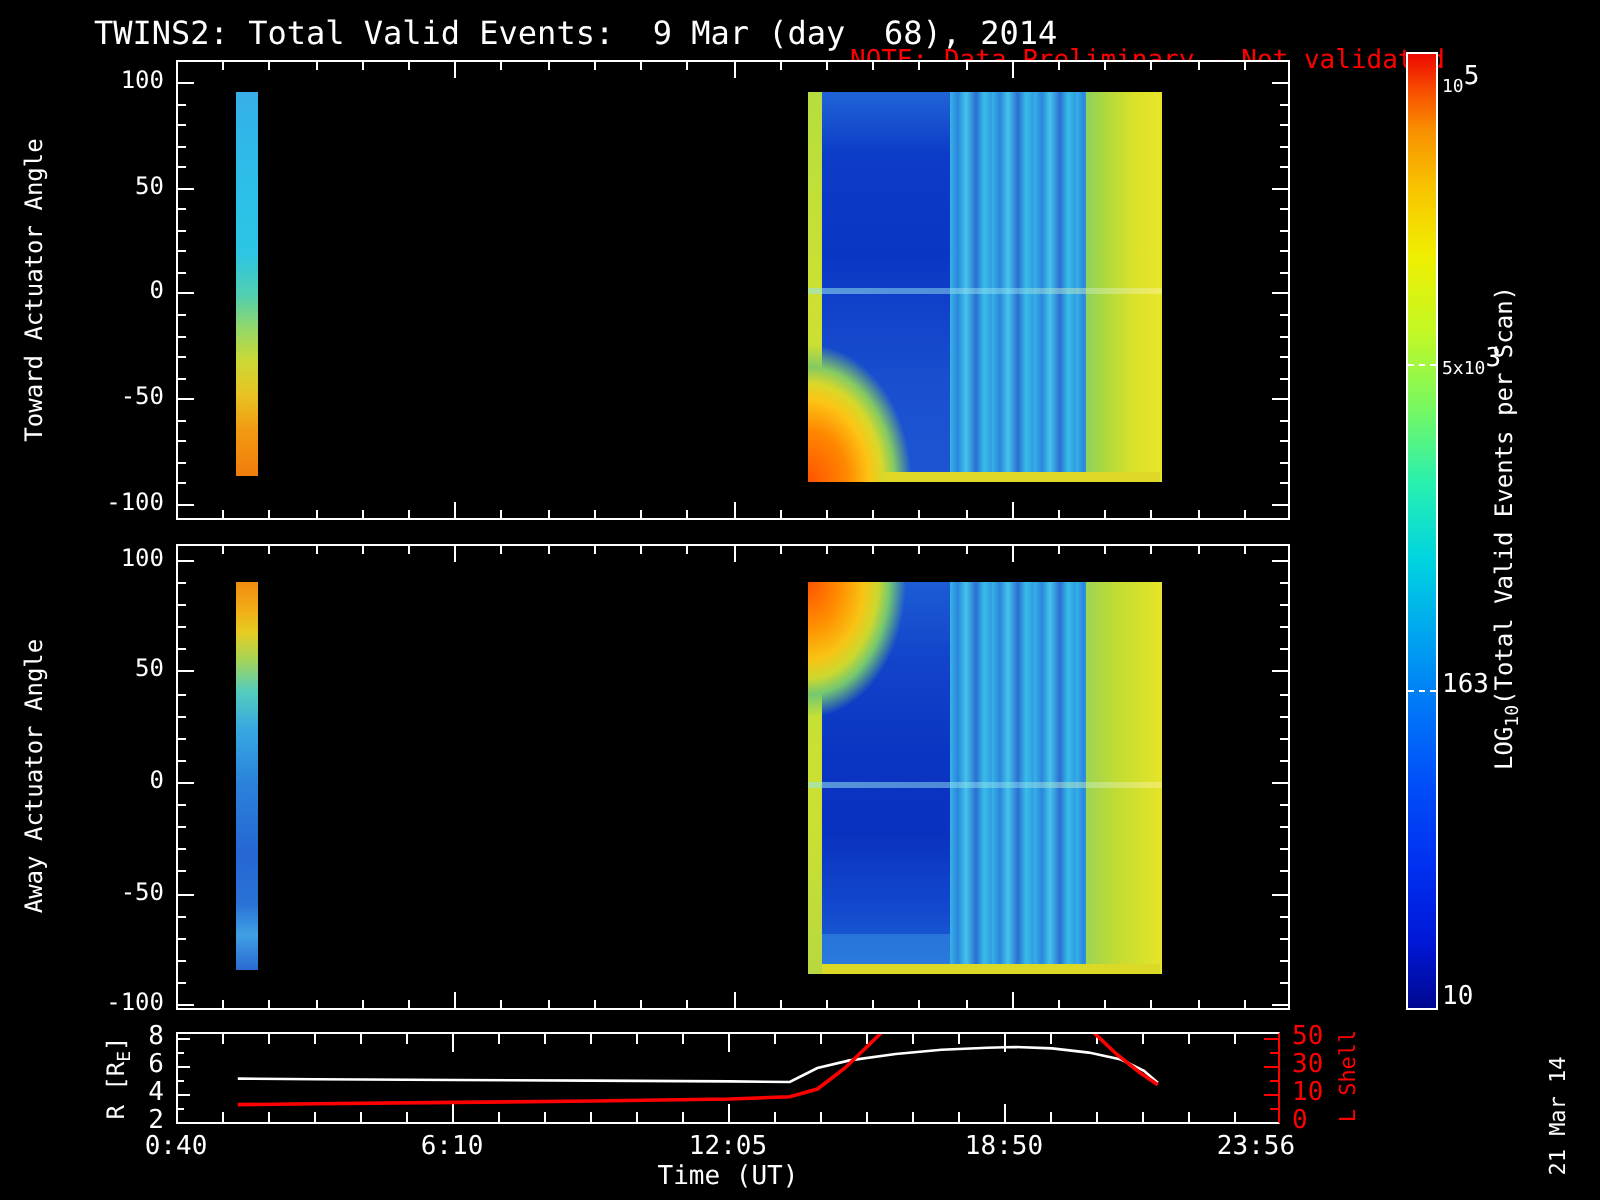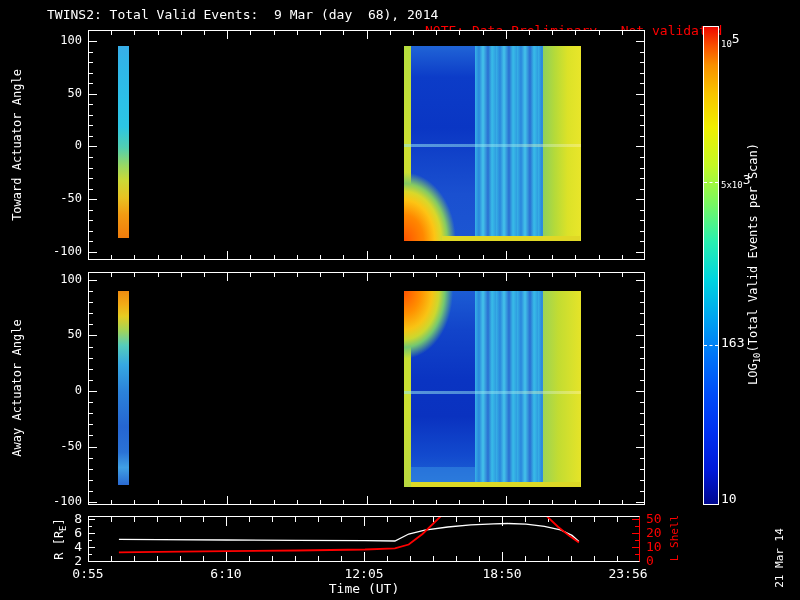--- a/index.html
+++ b/index.html
@@ -1,19 +1,19 @@
 <!DOCTYPE html>
 <html><head>
 <meta charset="utf-8">
 <style>
   html,body{margin:0;padding:0;background:#000;}
   .fig{position:relative;width:800px;height:600px;background:#000;overflow:hidden;
        font-family:"DejaVu Sans Mono","Liberation Mono",monospace;color:#fff;}
   .abs{position:absolute;}
-  .title-main{left:47px;top:7px;font-size:13px;white-space:pre;color:#fff;}
+  .title-main{left:47px;top:7px;font-size:16px;white-space:pre;color:#fff;}
   .title-note{left:425px;top:7px;font-size:13px;white-space:pre;color:#f00;margin-top:16px;}
   .panel{position:absolute;border:1px solid #fff;box-sizing:border-box;background:#000;overflow:hidden;}
   .feature{position:absolute;}
   .tick{position:absolute;background:#fff;}
   .tick.red{background:#f00;}
   .tick-label{position:absolute;font-size:12px;line-height:1;white-space:nowrap;}
   .tick-label.right-align{text-align:right;}
   .vlabel{position:absolute;transform:translate(-50%,-50%) rotate(-90deg);transform-origin:center;
           white-space:nowrap;font-size:12px;line-height:1;}
   .xlabel{position:absolute;font-size:13px;transform:translateX(-50%);white-space:nowrap;}
@@ -320,24 +320,24 @@
     <div class="tick-label right-align" style="left: 46px; top: 272.992px; color: rgb(255, 255, 255); width: 36px;">100</div>
     <div class="tick-label right-align" style="left: 46px; top: 328.495px; color: rgb(255, 255, 255); width: 36px;">50</div>
     <div class="tick-label right-align" style="left: 46px; top: 383.998px; color: rgb(255, 255, 255); width: 36px;">0</div>
     <div class="tick-label right-align" style="left: 46px; top: 439.5px; color: rgb(255, 255, 255); width: 36px;">-50</div>
     <div class="tick-label right-align" style="left: 46px; top: 495.003px; color: rgb(255, 255, 255); width: 36px;">-100</div>
     <div class="tick-label right-align" style="left: 46px; top: 512.011px; color: rgb(255, 255, 255); width: 36px; font-size: 13px;">8</div>
     <div class="tick-label right-align" style="left: 46px; top: 526.014px; color: rgb(255, 255, 255); width: 36px; font-size: 13px;">6</div>
     <div class="tick-label right-align" style="left: 46px; top: 540.017px; color: rgb(255, 255, 255); width: 36px; font-size: 13px;">4</div>
     <div class="tick-label right-align" style="left: 46px; top: 554.02px; color: rgb(255, 255, 255); width: 36px; font-size: 13px;">2</div>
     <div class="tick-label " style="left: 646px; top: 511.997px; color: rgb(255, 0, 0); font-size: 13px;">50</div>
-    <div class="tick-label " style="left: 646px; top: 526px; color: rgb(255, 0, 0); font-size: 13px;">20</div>
+    <div class="tick-label " style="left: 646px; top: 526px; color: rgb(255, 0, 0); font-size: 13px;">30</div>
     <div class="tick-label " style="left: 646px; top: 540.003px; color: rgb(255, 0, 0); font-size: 13px;">10</div>
     <div class="tick-label " style="left: 646px; top: 554.006px; color: rgb(255, 0, 0); font-size: 13px;">0</div>
-    <div class="tick-label xlabel" style="left: 88px; top: 567px; color: rgb(255, 255, 255); font-size: 13px; transform: translateX(-50%);">0:55</div>
+    <div class="tick-label xlabel" style="left: 88px; top: 567px; color: rgb(255, 255, 255); font-size: 13px; transform: translateX(-50%);">0:40</div>
     <div class="tick-label xlabel" style="left: 226px; top: 567px; color: rgb(255, 255, 255); font-size: 13px; transform: translateX(-50%);">6:10</div>
     <div class="tick-label xlabel" style="left: 364px; top: 567px; color: rgb(255, 255, 255); font-size: 13px; transform: translateX(-50%);">12:05</div>
     <div class="tick-label xlabel" style="left: 502px; top: 567px; color: rgb(255, 255, 255); font-size: 13px; transform: translateX(-50%);">18:50</div>
     <div class="tick-label xlabel" style="left: 628px; top: 567px; color: rgb(255, 255, 255); font-size: 13px; transform: translateX(-50%);">23:56</div>
     <div class="tick-label" style="left: 721px; top: 32px; font-size: 12px;"><span class="mant">10</span><span class="sup">5</span></div>
     <div class="tick-label" style="left: 721px; top: 173.025px; font-size: 12px;"><span class="mant">5x10</span><span class="sup">3</span></div>
     <div class="tick-label" style="left: 721px; top: 336.159px; font-size: 13px;">163</div>
     <div class="tick-label" style="left: 721px; top: 492px; font-size: 13px;">10</div>
   </div>
 

